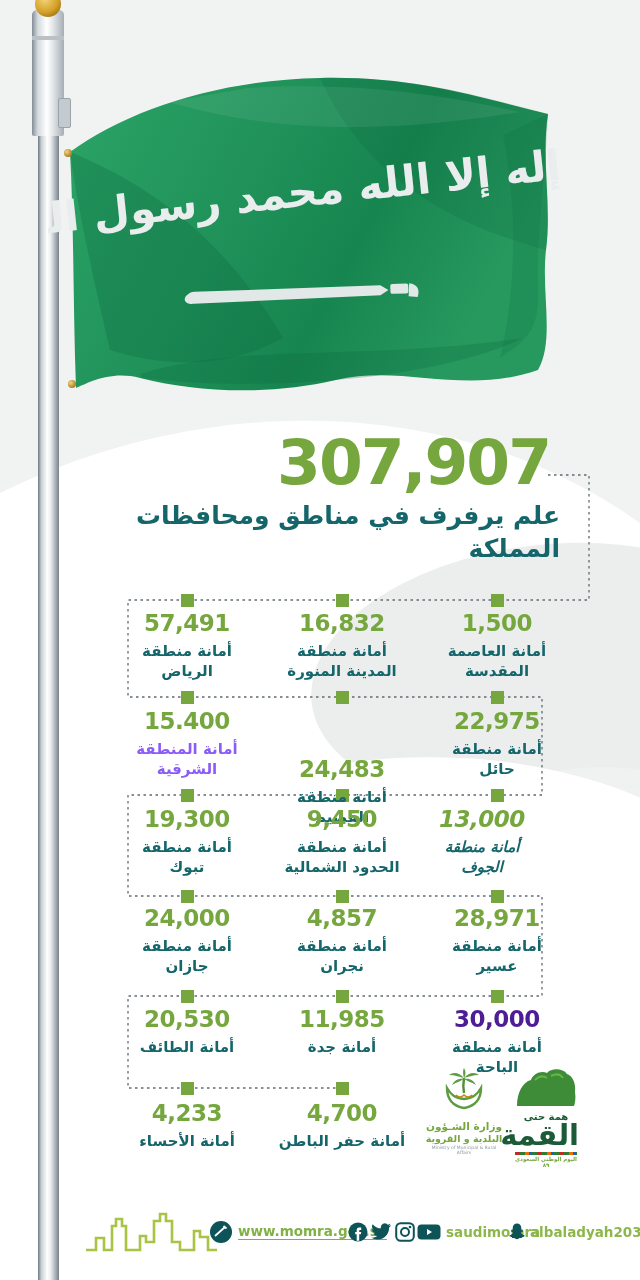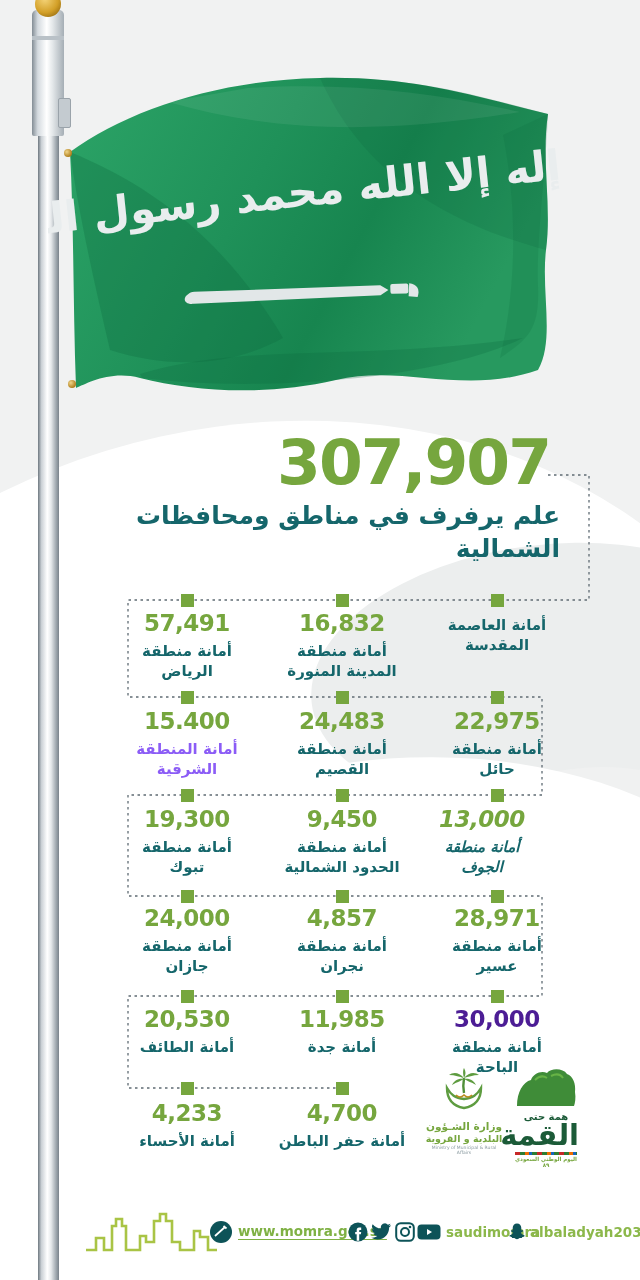--- a/index.html
+++ b/index.html
@@ -124,45 +124,46 @@
       <path d="M0 12 C-7 16 -4 23 5 22 L192 20 L200 15 L192 10 L6 10 C3 10 1 11 0 12 Z"></path>
       <rect x="202" y="9" width="18" height="10" rx="2"></rect>
       <path d="M221 9 q12 2 8 14 l-9 -1 z"></path>
     </g>
   </svg>
   <div class="grommet grommet-top"></div>
   <div class="grommet grommet-bottom"></div>
 
   <div class="headline">
     <div class="total" style="color:#76a63e;">307,907</div>
-    <div class="subtitle" style="color:#15666b;">علم يرفرف في  مناطق ومحافظات الشمالية</div>
+    <div class="subtitle" style="color:#15666b;">علم يرفرف في  مناطق ومحافظات المملكة</div>
   </div>
 
   <div class="grid" id="grid">
       <div class="cell" style="left: 107px; top: 610px;">
         <div class="cell-value" style="color: rgb(118, 166, 62);">57,491</div>
         <div class="cell-label" style="color: rgb(21, 102, 107);">أمانة منطقة
 الرياض</div>
       </div>
       <div class="cell" style="left: 262px; top: 610px;">
         <div class="cell-value" style="color: rgb(118, 166, 62);">16,832</div>
         <div class="cell-label" style="color: rgb(21, 102, 107);">أمانة منطقة
 المدينة المنورة</div>
       </div>
       <div class="cell" style="left: 417px; top: 610px;">
+        <div class="cell-value" style="color: rgb(118, 166, 62);">1,500</div>
         <div class="cell-label" style="color: rgb(21, 102, 107);">أمانة العاصمة
 المقدسة</div>
       </div>
       <div class="cell" style="left: 107px; top: 708px;">
         <div class="cell-value" style="color: rgb(118, 166, 62);">15.400</div>
         <div class="cell-label" style="color: #8b5cf6;">أمانة المنطقة
 الشرقية</div>
       </div>
       <div class="cell" style="left: 262px; top: 708px;">
-        <div class="cell-value" style="color: rgb(118, 166, 62);">24,483</div>
+        <div class="cell-value" style="color: rgb(118, 166, 62); margin-top: 48px;">24,483</div>
         <div class="cell-label" style="color: rgb(21, 102, 107);">أمانة منطقة
 القصيم</div>
       </div>
       <div class="cell" style="left: 417px; top: 708px;">
         <div class="cell-value" style="color: rgb(118, 166, 62);">22,975</div>
         <div class="cell-label" style="color: rgb(21, 102, 107);">أمانة منطقة
 حائل</div>
       </div>
       <div class="cell" style="left: 107px; top: 806px;">
         <div class="cell-value" style="color: rgb(118, 166, 62);">19,300</div>

